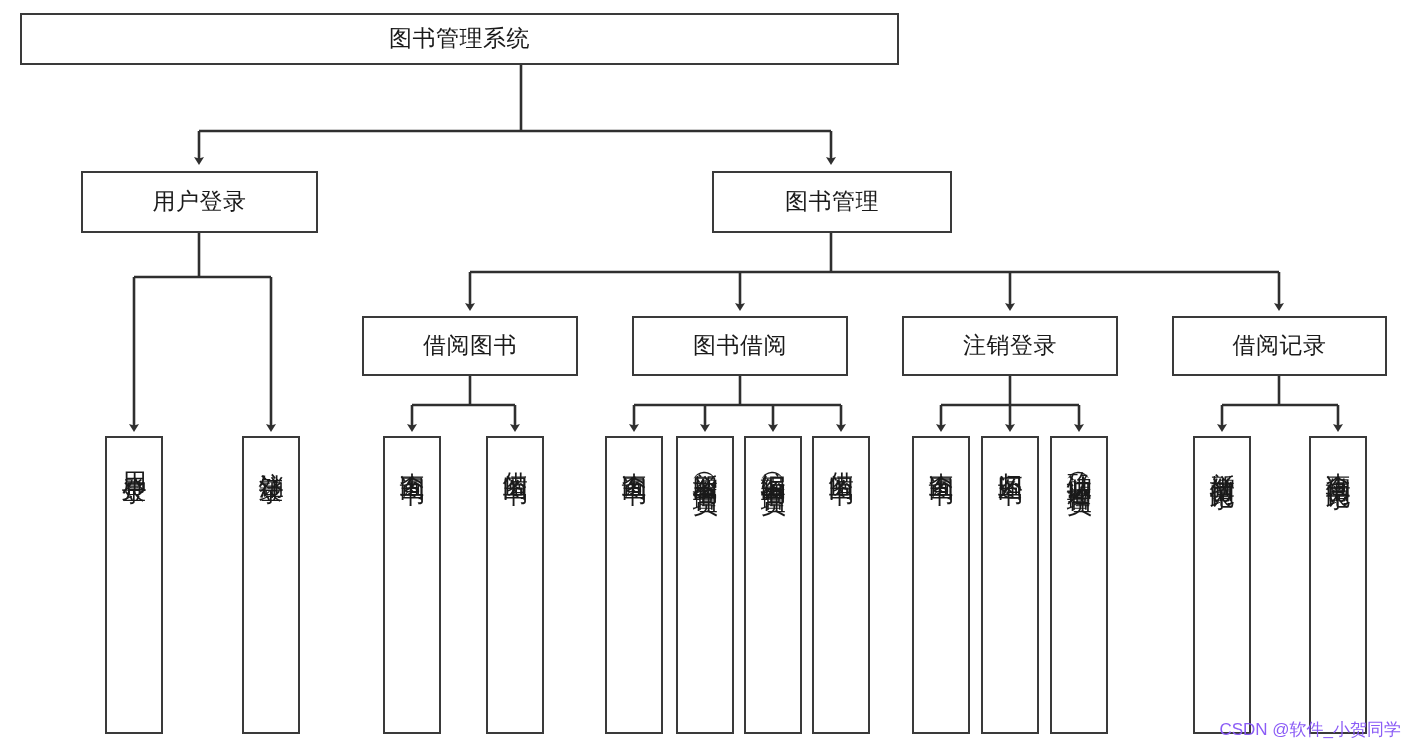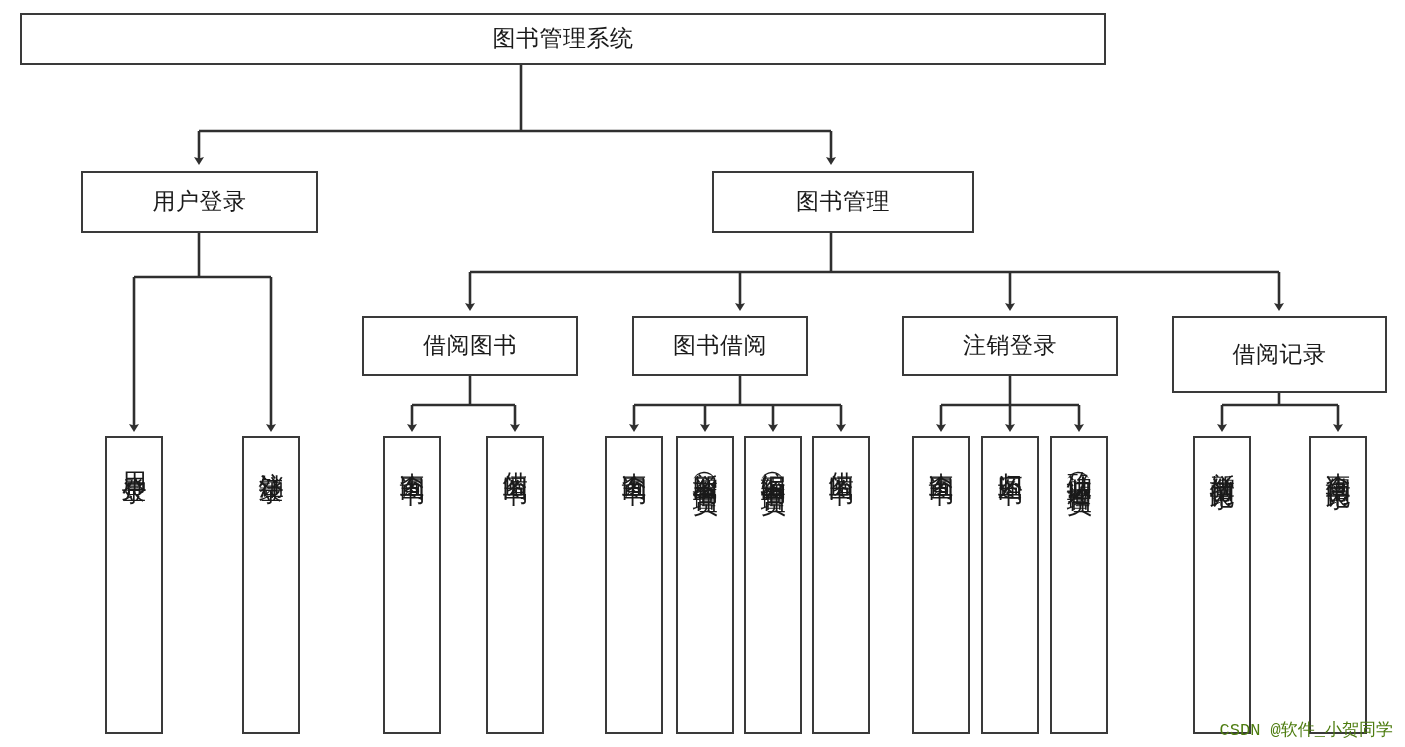--- a/index.html
+++ b/index.html
@@ -49,27 +49,27 @@
   }
   .node.vert .label {
     writing-mode: vertical-rl;
     text-orientation: upright;
     font-size: 25px;
     letter-spacing: 3px;
     white-space: nowrap;
   }
   #watermark {
     position: absolute;
-    right: 12px;
+    right: 4px;
     bottom: 6px;
     font-size: 17px;
-    color: #4d7c0f;
+    color: #8b5cf6;
     z-index: 5;
     white-space: nowrap;
-    font-family: Liberation Mono, monospace;
+    font-family: Liberation Sans, sans-serif;
   }
 </style>
 </head>
 <body>
 
 <div id="canvas">
 
   <svg class="edges" viewBox="0 0 1405 747">
     <defs>
       <marker id="arrow" markerWidth="10" markerHeight="10" refX="4" refY="5" orient="auto" markerUnits="userSpaceOnUse">
@@ -113,45 +113,45 @@
       <path d="M1010,405 L1010,428" marker-end="url(#arrow)"></path>
       <path d="M1079,405 L1079,428" marker-end="url(#arrow)"></path>
 
       <path d="M1279,376 L1279,405"></path>
       <path d="M1222,405 L1338,405"></path>
       <path d="M1222,405 L1222,428" marker-end="url(#arrow)"></path>
       <path d="M1338,405 L1338,428" marker-end="url(#arrow)"></path>
     </g>
   </svg>
 
-  <div class="node horiz" style="left:20px; top:13px; width:1086px; height:52px;">
+  <div class="node horiz" style="left:20px; top:13px; width:879px; height:52px;">
     <span class="label">图书管理系统</span>
   </div>
 
   <div class="node horiz" style="left:81px; top:171px; width:237px; height:62px;">
     <span class="label">用户登录</span>
   </div>
 
-  <div class="node horiz" style="left:712px; top:171px; width:262px; height:62px;">
+  <div class="node horiz" style="left:712px; top:171px; width:240px; height:62px;">
     <span class="label">图书管理</span>
   </div>
 
   <div class="node horiz" style="left:362px; top:316px; width:216px; height:60px;">
     <span class="label">借阅图书</span>
   </div>
 
-  <div class="node horiz" style="left:632px; top:316px; width:176px; height:60px;">
+  <div class="node horiz" style="left:632px; top:316px; width:216px; height:60px;">
     <span class="label">图书借阅</span>
   </div>
 
   <div class="node horiz" style="left:902px; top:316px; width:216px; height:60px;">
     <span class="label">注销登录</span>
   </div>
 
-  <div class="node horiz" style="left:1172px; top:316px; width:215px; height:77px;">
+  <div class="node horiz" style="left:1172px; top:316px; width:215px; height:60px;">
     <span class="label">借阅记录</span>
   </div>
 
   <div class="node vert" style="left:105px; top:436px; width:58px; height:298px;">
     <span class="label">用户登录</span>
   </div>
 
   <div class="node vert" style="left:242px; top:436px; width:58px; height:298px;">
     <span class="label">注销登录</span>
   </div>

